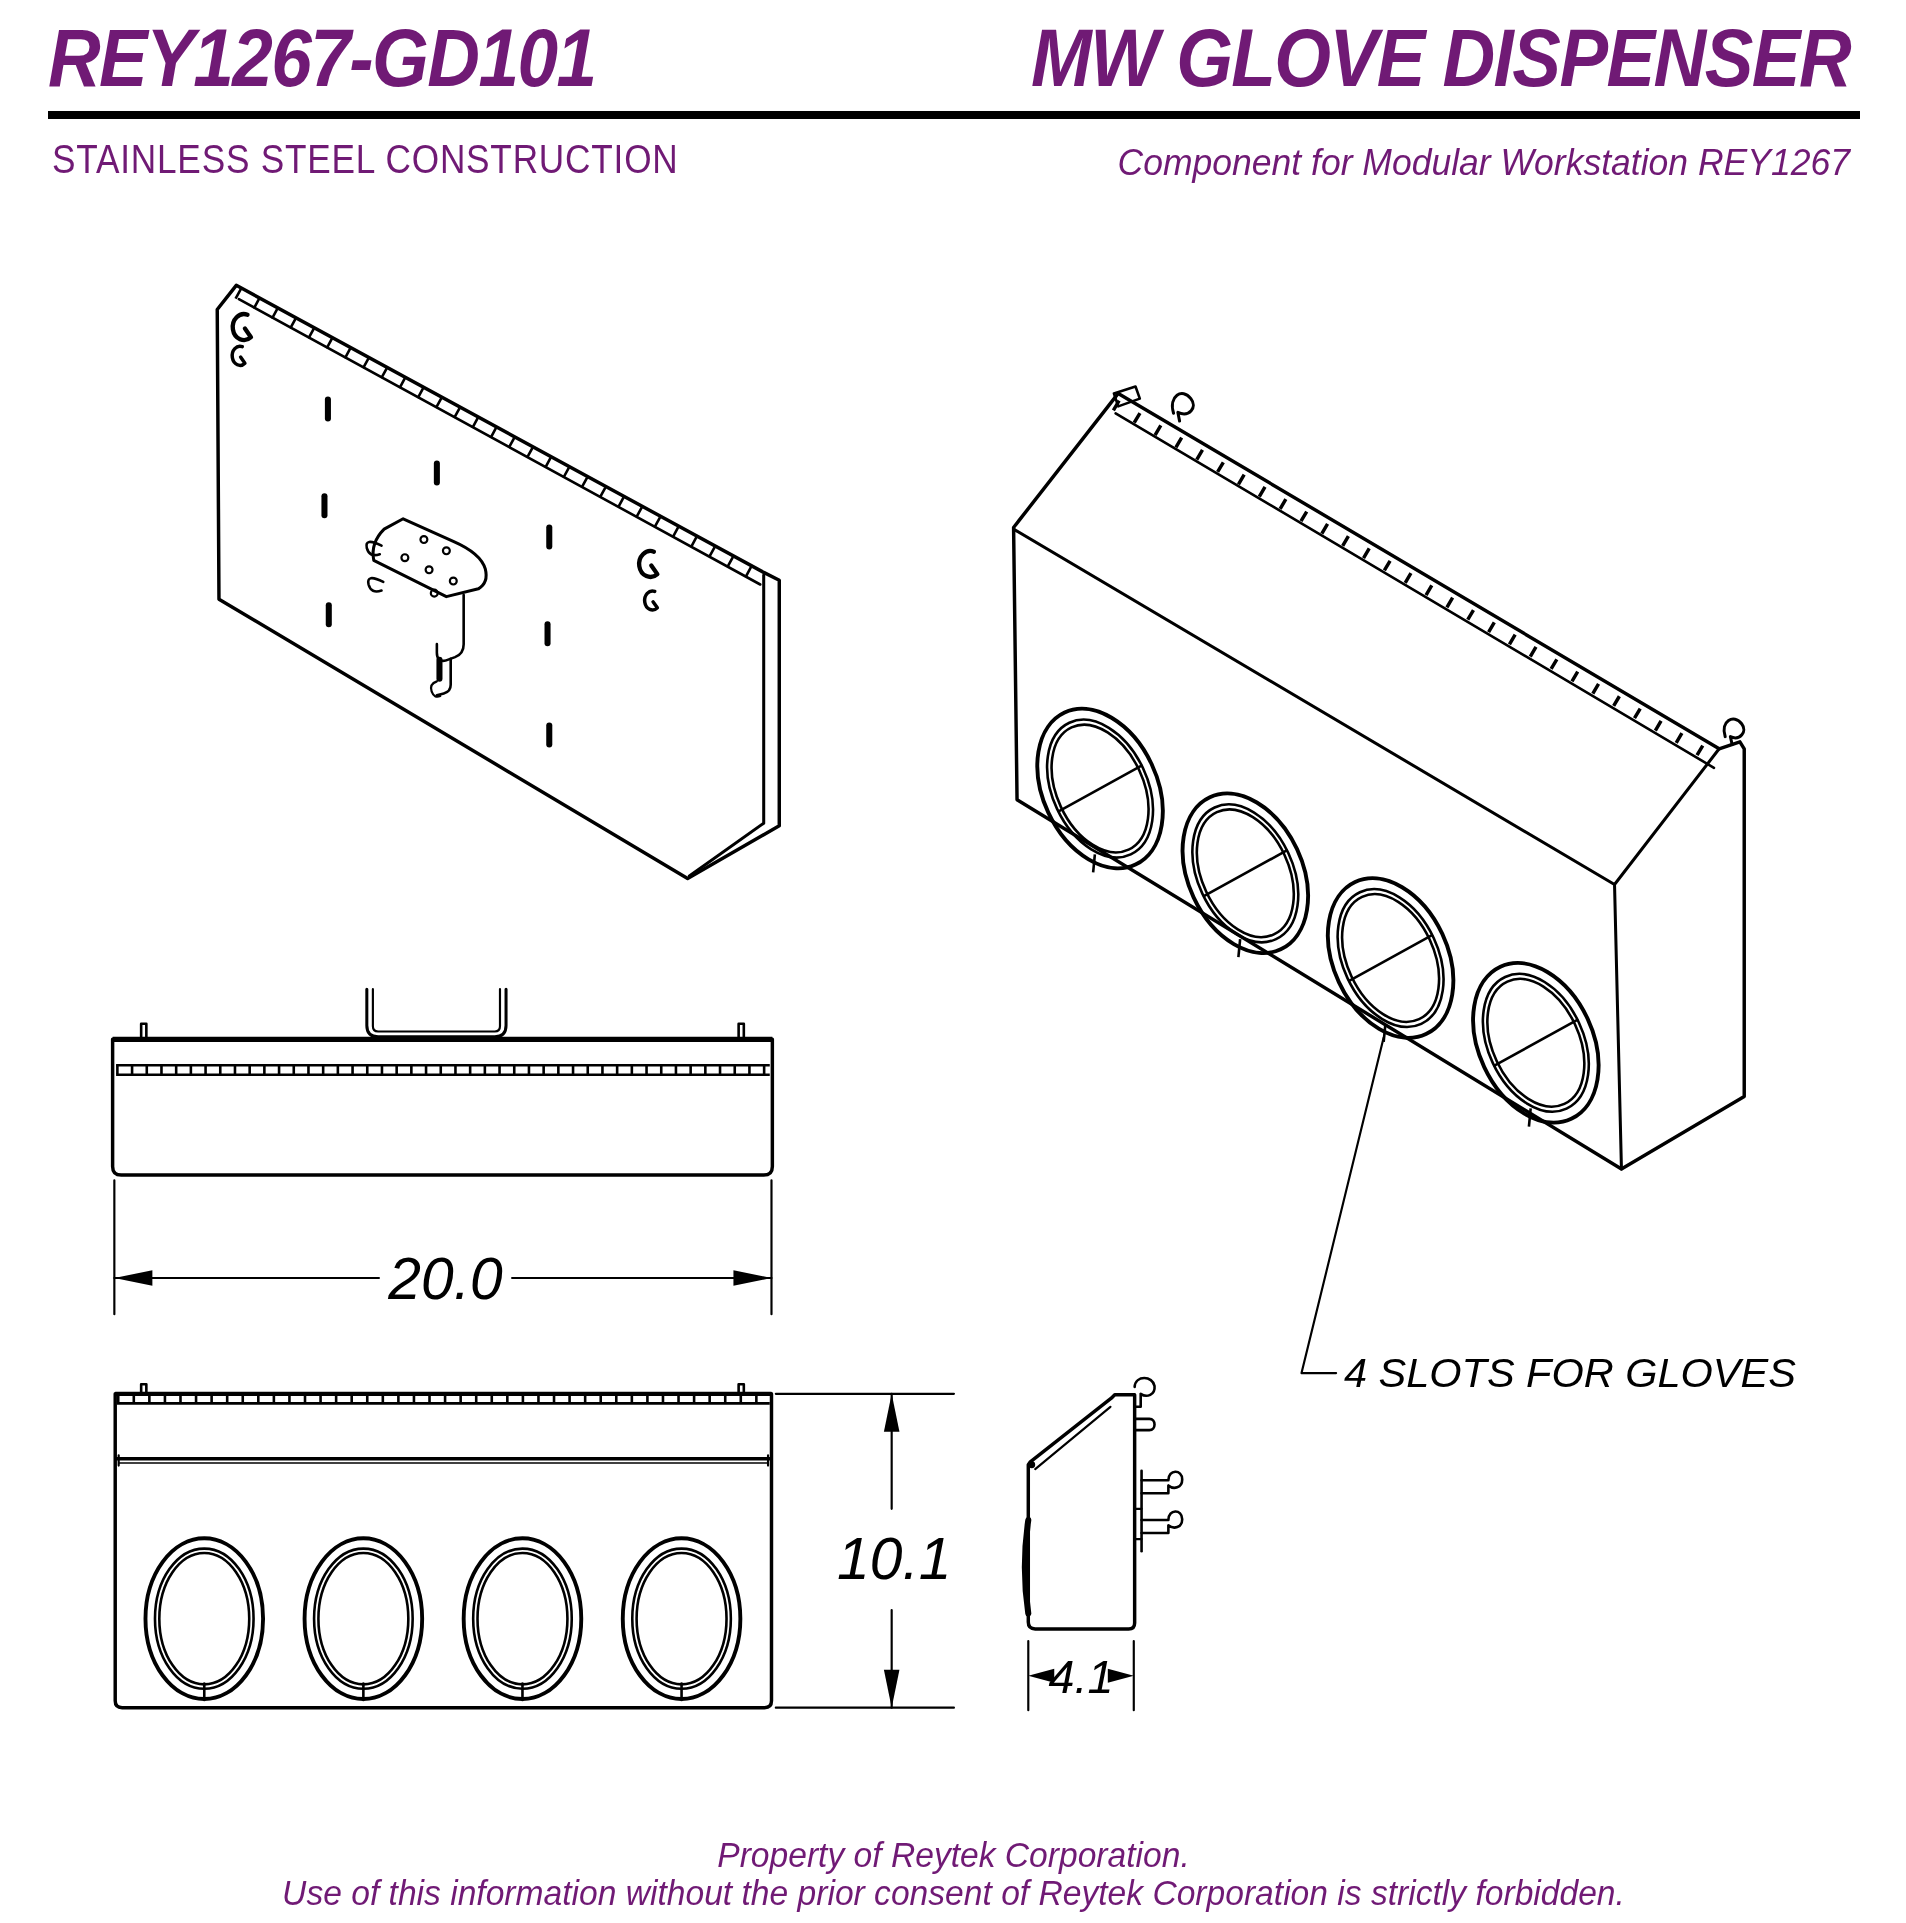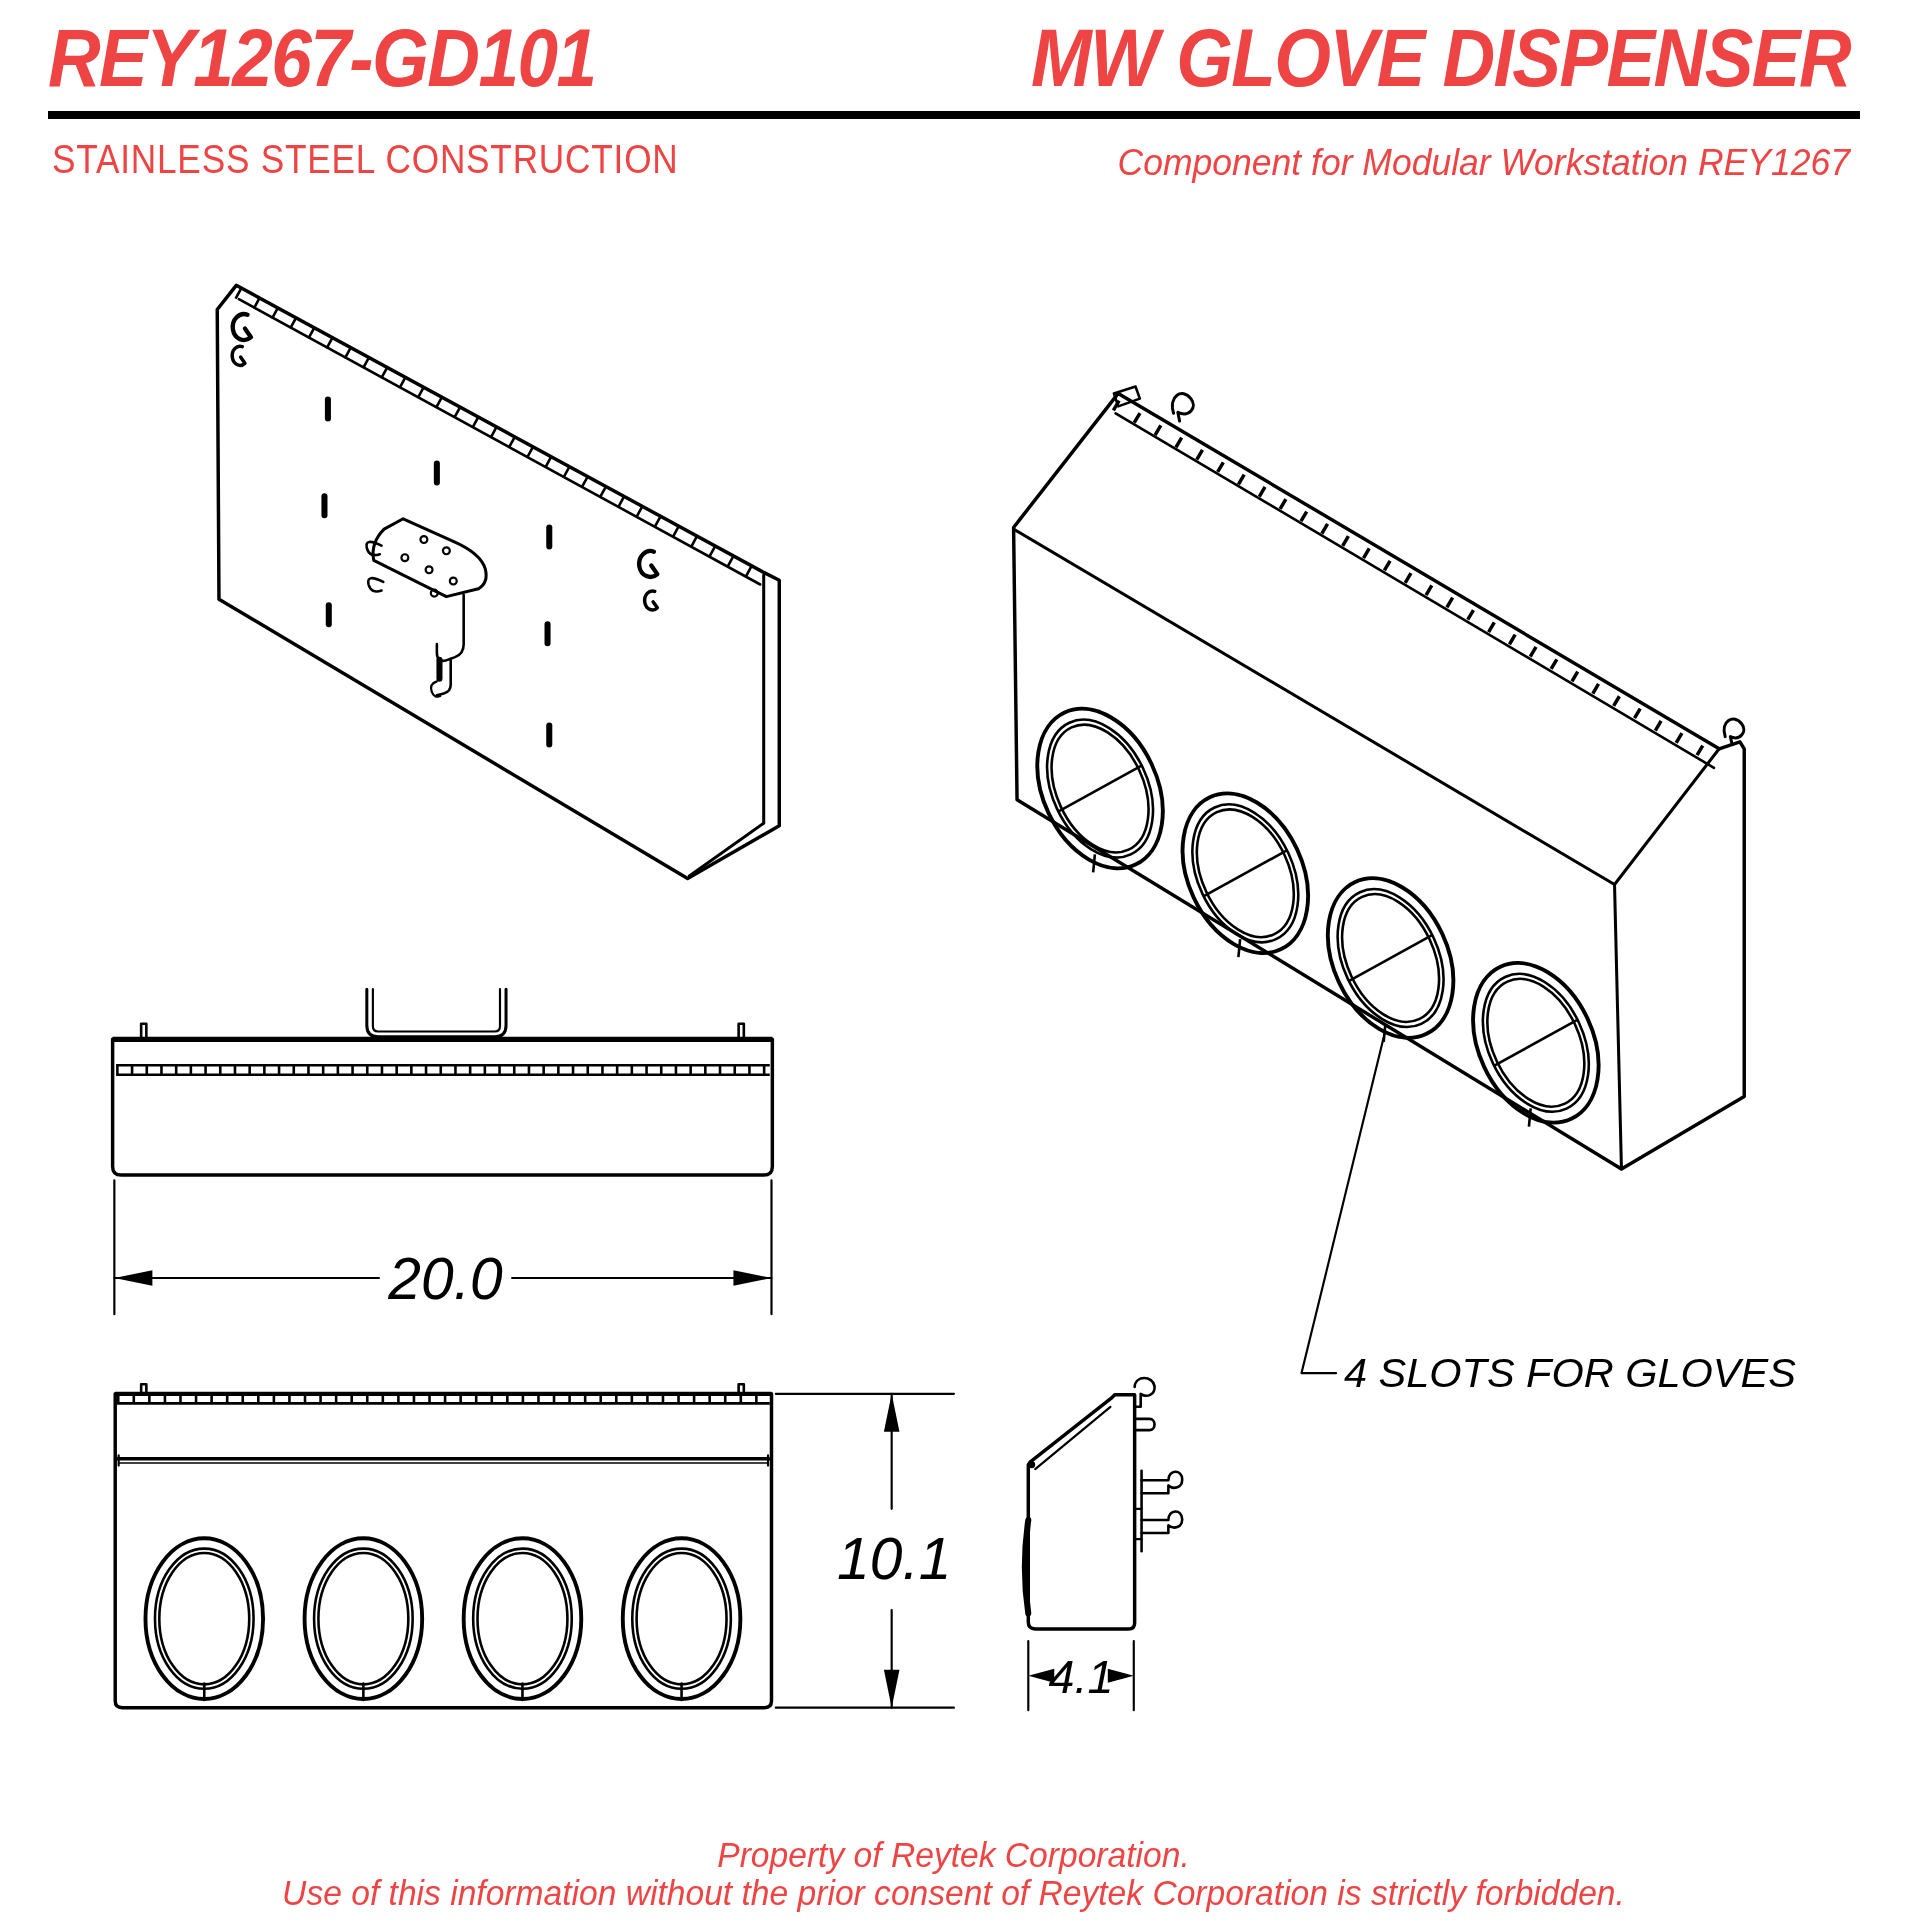--- a/index.html
+++ b/index.html
@@ -1,17 +1,17 @@
 <!DOCTYPE html>
 <html style="font-size:14px"><head>
 <meta charset="utf-8">
 <style>
   html,body{margin:0;padding:0;background:#fff;}
   .sheet{position:relative;width:1907px;height:1923px;background:#ffffff;overflow:hidden;
-         font-family:"Liberation Sans",sans-serif;color:#ef4444;}
+         font-family:"Liberation Sans",sans-serif;color:#701a75;}
   .abs{position:absolute;}
   .part-number{left:48px;top:12px;font-size:81px;font-style:italic;font-weight:bold;
         letter-spacing:-1.7px;transform:scaleX(.90);transform-origin:0 0;white-space:nowrap;}
   .product-title{right:57px;top:12px;font-size:81px;font-style:italic;font-weight:bold;
         letter-spacing:-1.7px;transform:scaleX(.90);transform-origin:100% 0;white-space:nowrap;}
   .title-rule{left:48px;top:111px;width:1812px;height:7.8px;background:#000;}
   .material-note{left:52px;top:137px;font-size:40px;font-weight:400;
         transform:scaleX(.88);transform-origin:0 0;white-space:nowrap;letter-spacing:0.9px;}
   .component-note{right:57px;top:142px;font-size:37px;font-style:italic;
         transform:scaleX(.96);transform-origin:100% 0;white-space:nowrap;}

